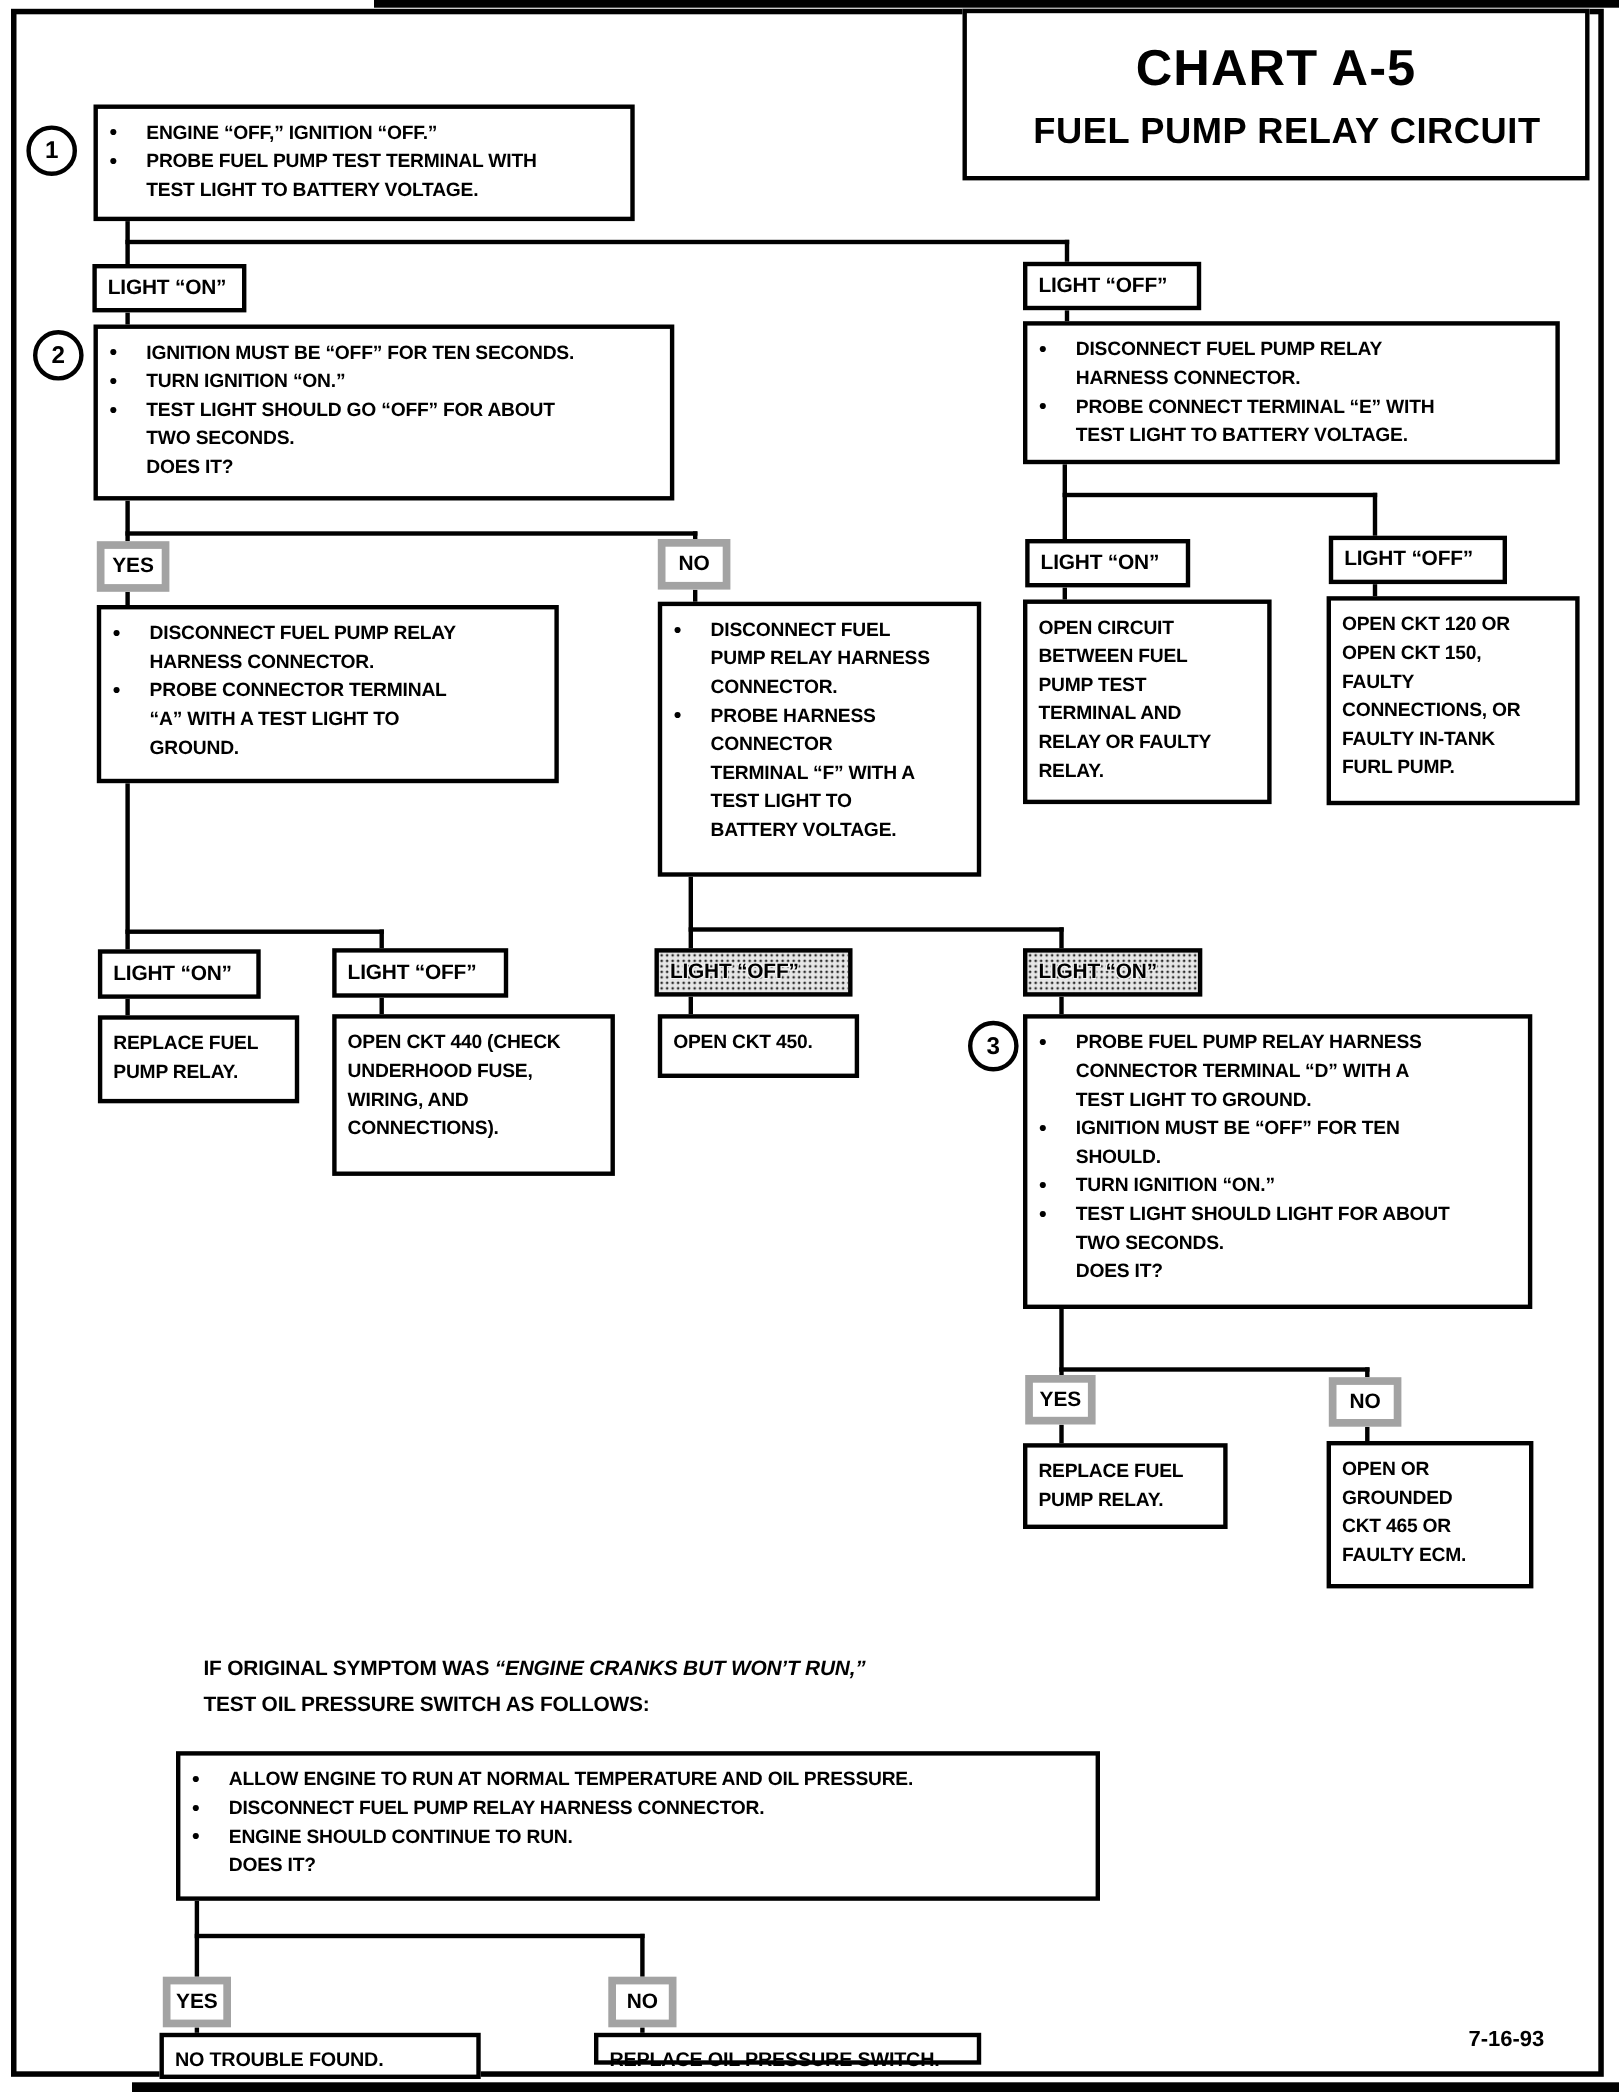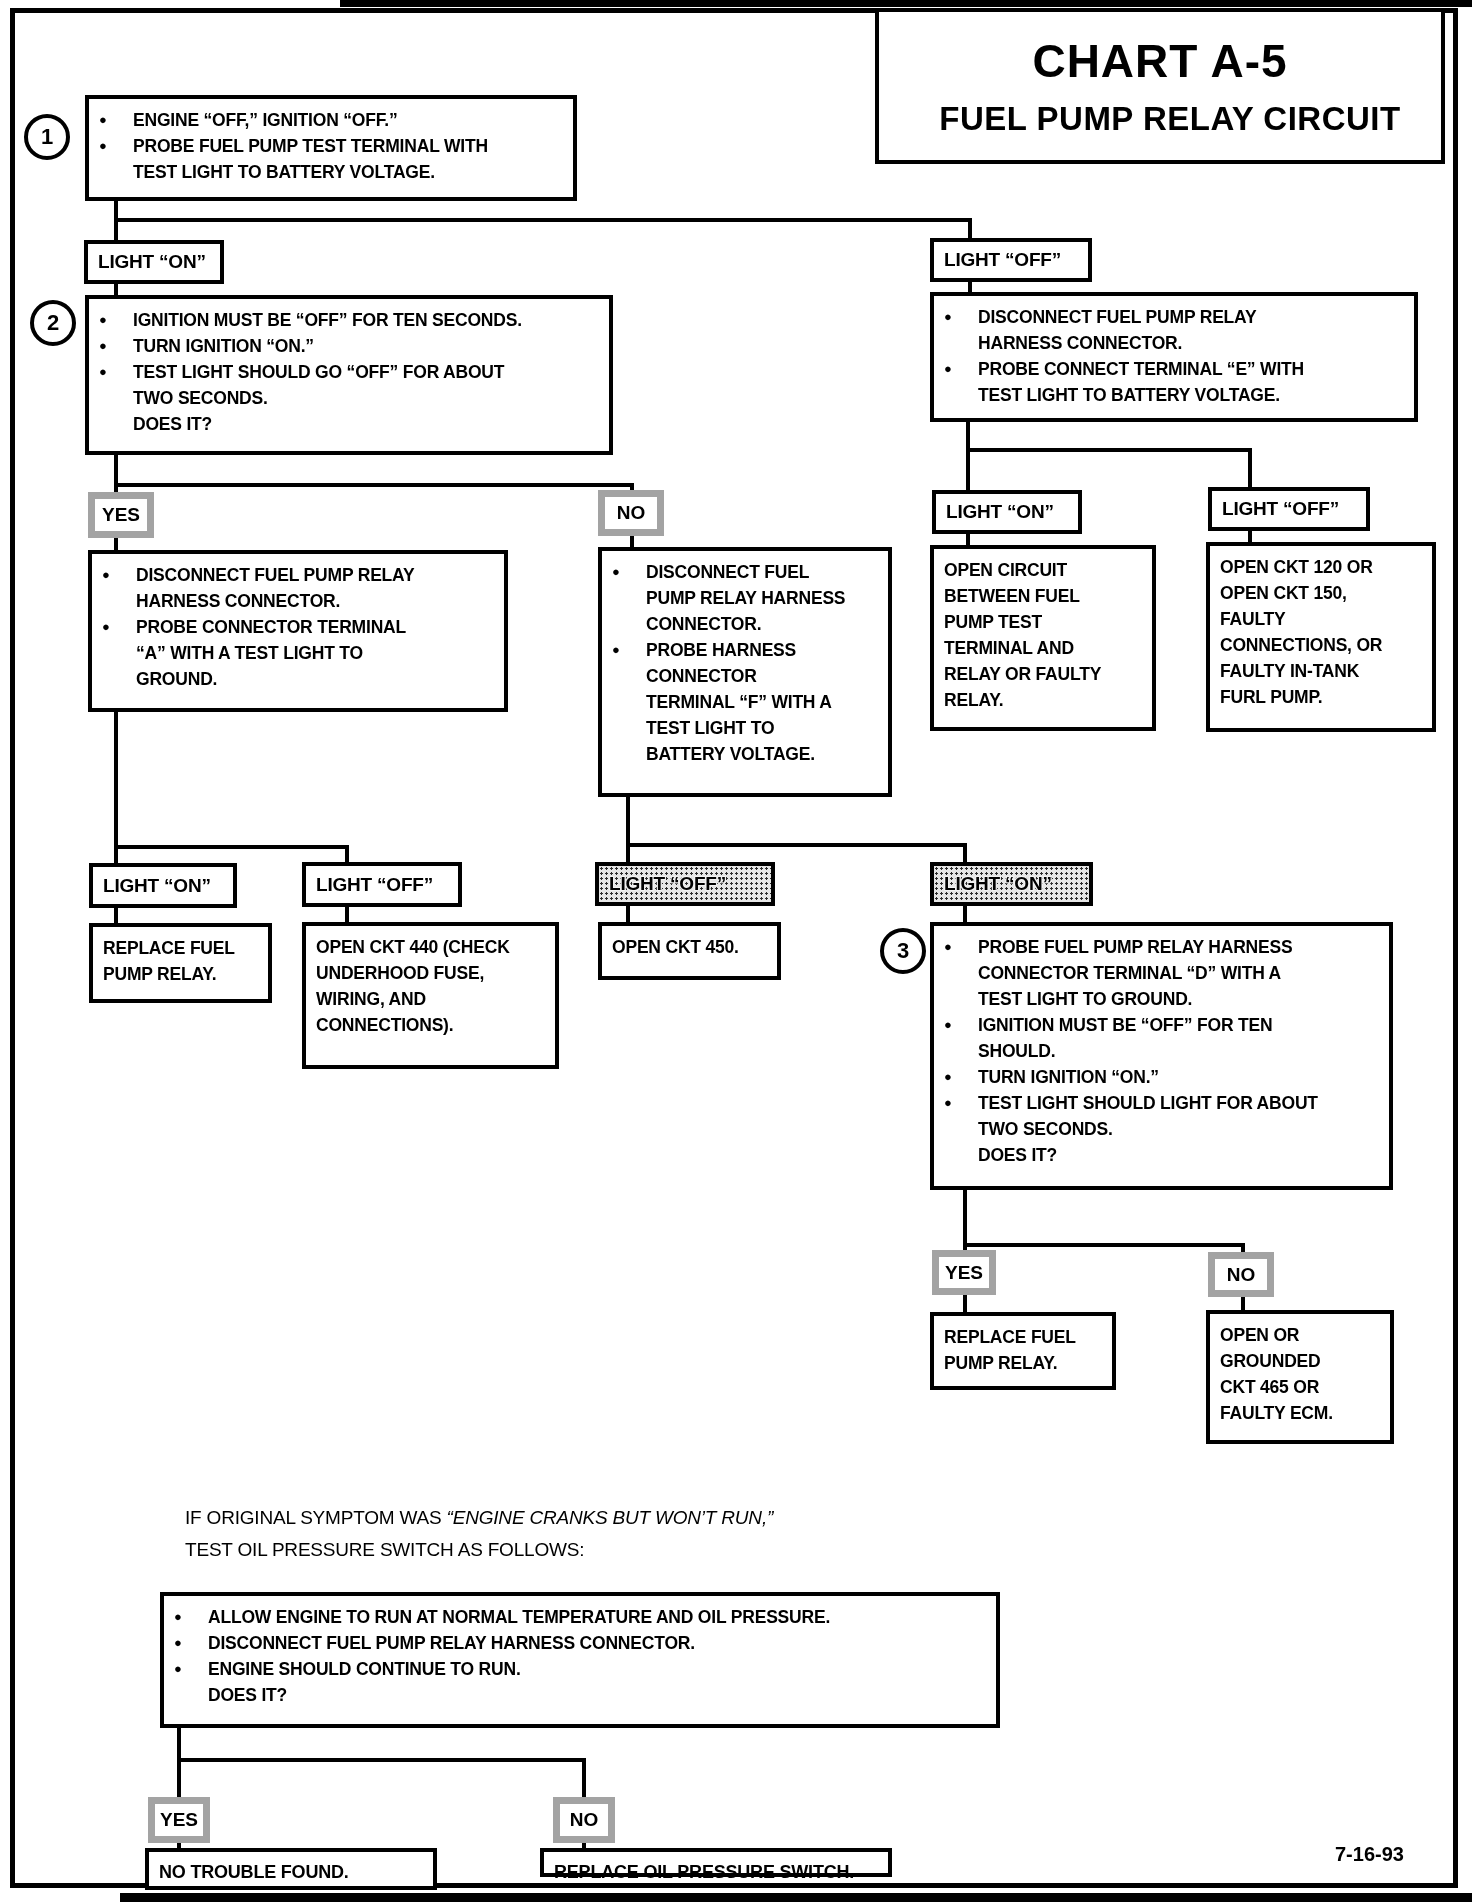--- a/index.html
+++ b/index.html
@@ -26,21 +26,21 @@
     background-size:5px 5px;
     text-shadow:1px 1px 0 #f2f2f2,-1px 1px 0 #f2f2f2,1px -1px 0 #f2f2f2,-1px -1px 0 #f2f2f2;}
   .circle{position:absolute;width:46px;height:46px;border:4px solid #000;border-radius:50%;
     background:#fff;box-sizing:border-box;display:flex;align-items:center;justify-content:center;
     font-weight:bold;font-size:22px;}
   .title-box{position:absolute;left:875px;top:8px;width:570px;height:156px;border:4px solid #000;
     box-sizing:border-box;background:#fff;display:flex;flex-direction:column;align-items:center;
     justify-content:center;gap:18px;}
   .title1{font-weight:bold;font-size:46px;letter-spacing:1px;line-height:1;}
   .title2{font-weight:bold;font-size:33px;letter-spacing:0.5px;line-height:1;margin-left:20px;}
-  .footnote{position:absolute;left:185px;top:1502px;width:800px;font-weight:normal;font-size:19px;
+  .footnote{position:absolute;left:185px;top:1502px;width:800px;font-weight:bold;font-size:19px;
     line-height:32px;letter-spacing:-0.2px;}
   .footnote .em{font-style:italic;}
   .single{font-size:18px;line-height:24px;}
   .date{position:absolute;left:1335px;top:1843px;font-weight:bold;font-size:20px;}
 </style>
 </head>
 <body>
 
 <div id="canvas">
 

